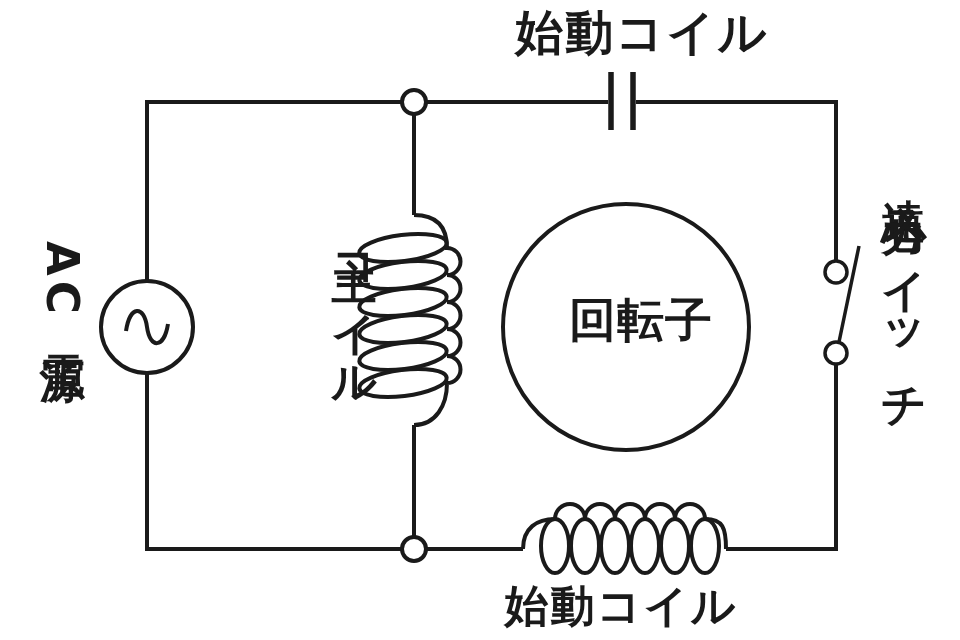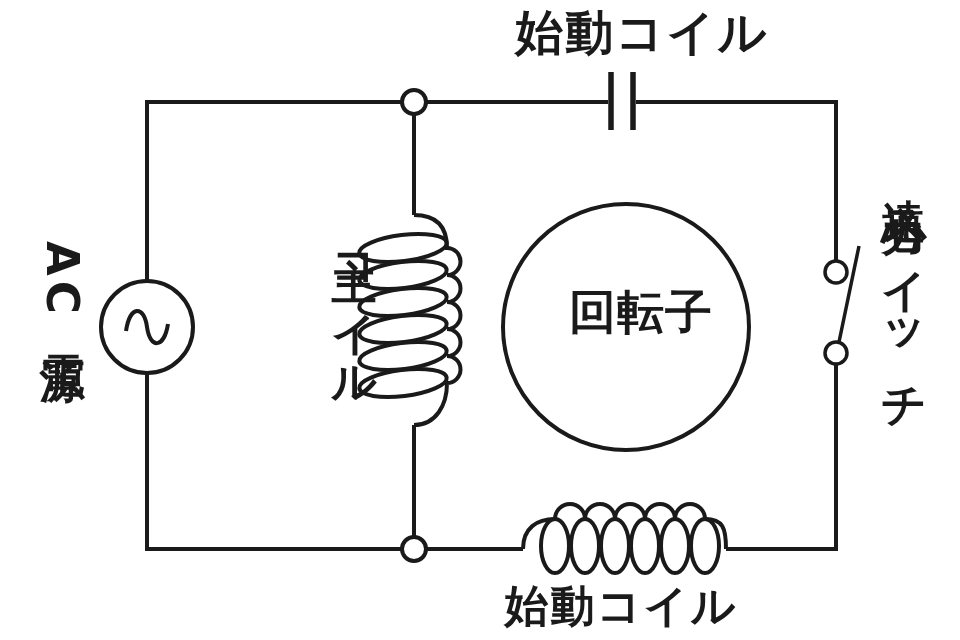--- a/index.html
+++ b/index.html
@@ -15,21 +15,21 @@
   .lbl {
     position:absolute;
     color:var(--line);
     font-weight:bold;
     line-height:1;
     white-space:nowrap;
   }
   .lbl.h { text-align:center; }
   .lbl.v { writing-mode:vertical-rl; text-orientation:mixed; }
   #lbl-capacitor   { left:492px; top:8px;  width:300px; font-size:48px; letter-spacing:2px; }
-  #lbl-rotor       { left:503px; top:288px; width:276px; font-size:47px; letter-spacing:1px; }
+  #lbl-rotor       { left:503px; top:296px; width:276px; font-size:47px; letter-spacing:1px; }
   #lbl-start-coil  { left:471px; top:584px; width:300px; font-size:44px; letter-spacing:2px; }
   #lbl-main-coil   { left:332px; top:221px; font-size:45px; letter-spacing:4px; }
   #lbl-switch      { left:882px; top:163px; font-size:45px; letter-spacing:6px; }
   #lbl-ac          { left:40px;  top:241px; font-size:45px; letter-spacing:5px; }
 </style>
 </head>
 <body>
 
 <div class="stage">
 

